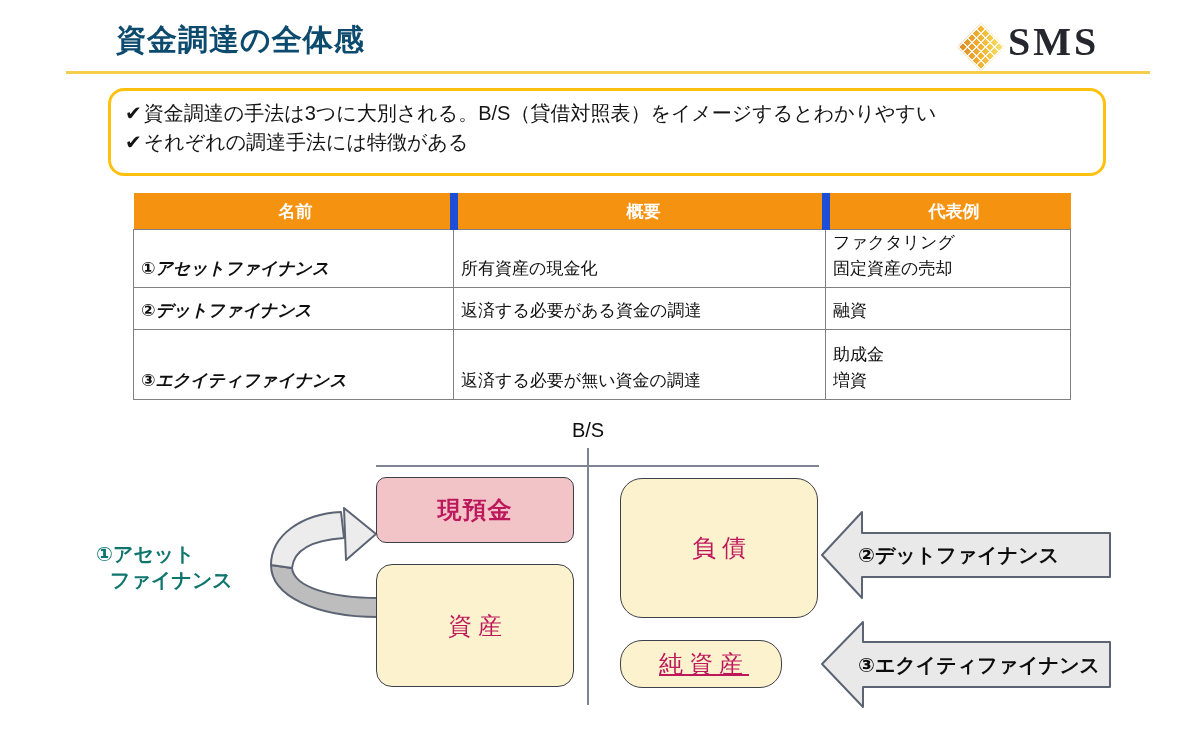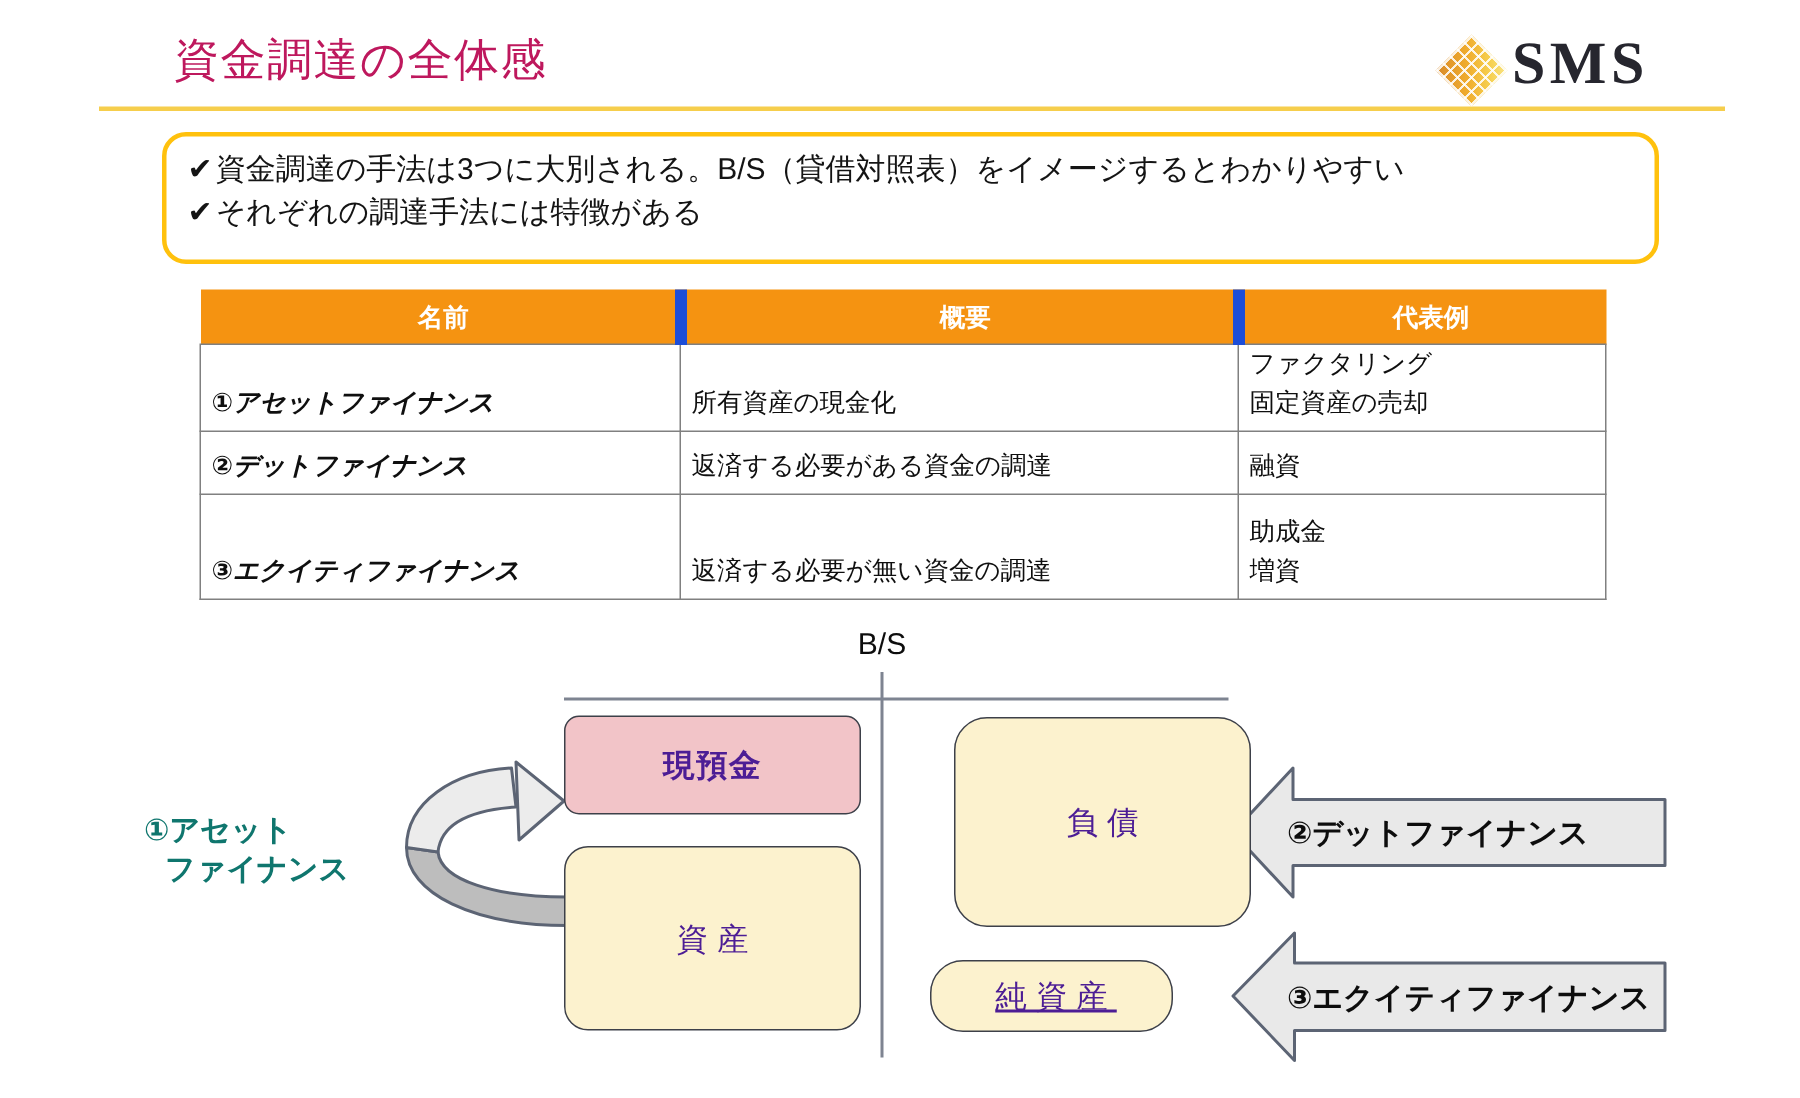--- a/index.html
+++ b/index.html
@@ -2,22 +2,22 @@
 <html style="--accent-orange: #F59311; --accent-yellow: #FFC10D; --title-rule-yellow: #F6CE4C; --cash-pink: #F2C4C8; --cream: #FCF2CE; --arrow-gray: #E9E9E9; --ribbon-light: #ECECEC; --ribbon-dark: #BDBDBD; --line-slate: #5C6474; --bs-line-gray: #7E8491; --table-border-gray: #808080;"><head>
 <meta charset="utf-8">
 <style>
   html,body{margin:0;padding:0;background:#fff;}
   .slide{
     position:relative;width:1200px;height:732px;background:#ffffff;overflow:hidden;
     font-family:"Liberation Sans","DejaVu Sans",sans-serif;color:#111;
   }
   
   .page-title{
-    position:absolute;left:116px;top:20px;font-size:30px;font-weight:400;
-    letter-spacing:1px;color:#be185d;
+    position:absolute;left:116px;top:20px;font-size:30px;font-weight:700;
+    letter-spacing:1px;color:#0c4a6e;
   }
   .title-rule{
     position:absolute;left:66px;top:71px;width:1084px;height:3px;
     background:var(--title-rule-yellow,#F6CE4C);
   }
   .logo{position:absolute;left:956px;top:10px;width:230px;height:56px;}
   .logo-diamond{
     position:absolute;left:8px;top:20px;width:34px;height:34px;
     transform:rotate(45deg);
     background-image:
@@ -59,28 +59,28 @@
   tr.row-h42 td{height:36px;}
   tr.row-h70 td{height:64px;}
   
   .overlay{position:absolute;left:0;top:0;width:1200px;height:732px;pointer-events:none;}
   .bs-label{
     position:absolute;left:558px;top:419px;width:60px;text-align:center;
     font-size:20px;color:#0d0d0d;
   }
   .dbox{
     position:absolute;display:flex;align-items:center;justify-content:center;
-    border:1.5px solid #3d4049;font-size:21px;color:#4c1d95;
+    border:1.5px solid #3d4049;font-size:24px;color:#be185d;
     background:var(--cream,#FCF2CE);box-sizing:border-box;
   }
   .dbox.spread{letter-spacing:6px;padding-left:6px;}
   .box-cash{left:376px;top:477px;width:198px;height:66px;border-radius:10px;
     background:var(--cash-pink,#F2C4C8);font-weight:700;letter-spacing:1px;}
   .box-assets{left:376px;top:564px;width:198px;height:123px;border-radius:16px;text-align:right;}
-  .box-liabilities{left:636px;top:478px;width:198px;height:140px;border-radius:22px;}
+  .box-liabilities{left:620px;top:478px;width:198px;height:140px;border-radius:22px;}
   .box-net{left:620px;top:640px;width:162px;height:48px;border-radius:22px;text-decoration:underline;}
   .arrow-label{
     position:absolute;font-size:20px;font-weight:700;color:#0d0d0d;white-space:nowrap;
   }
   .arrow-label.debt{left:858px;top:542px;}
   .arrow-label.equity{left:858px;top:652px;}
   .af-label{
     position:absolute;left:96px;top:541px;font-size:20px;font-weight:700;
     line-height:26px;color:#0f766e;
   }

